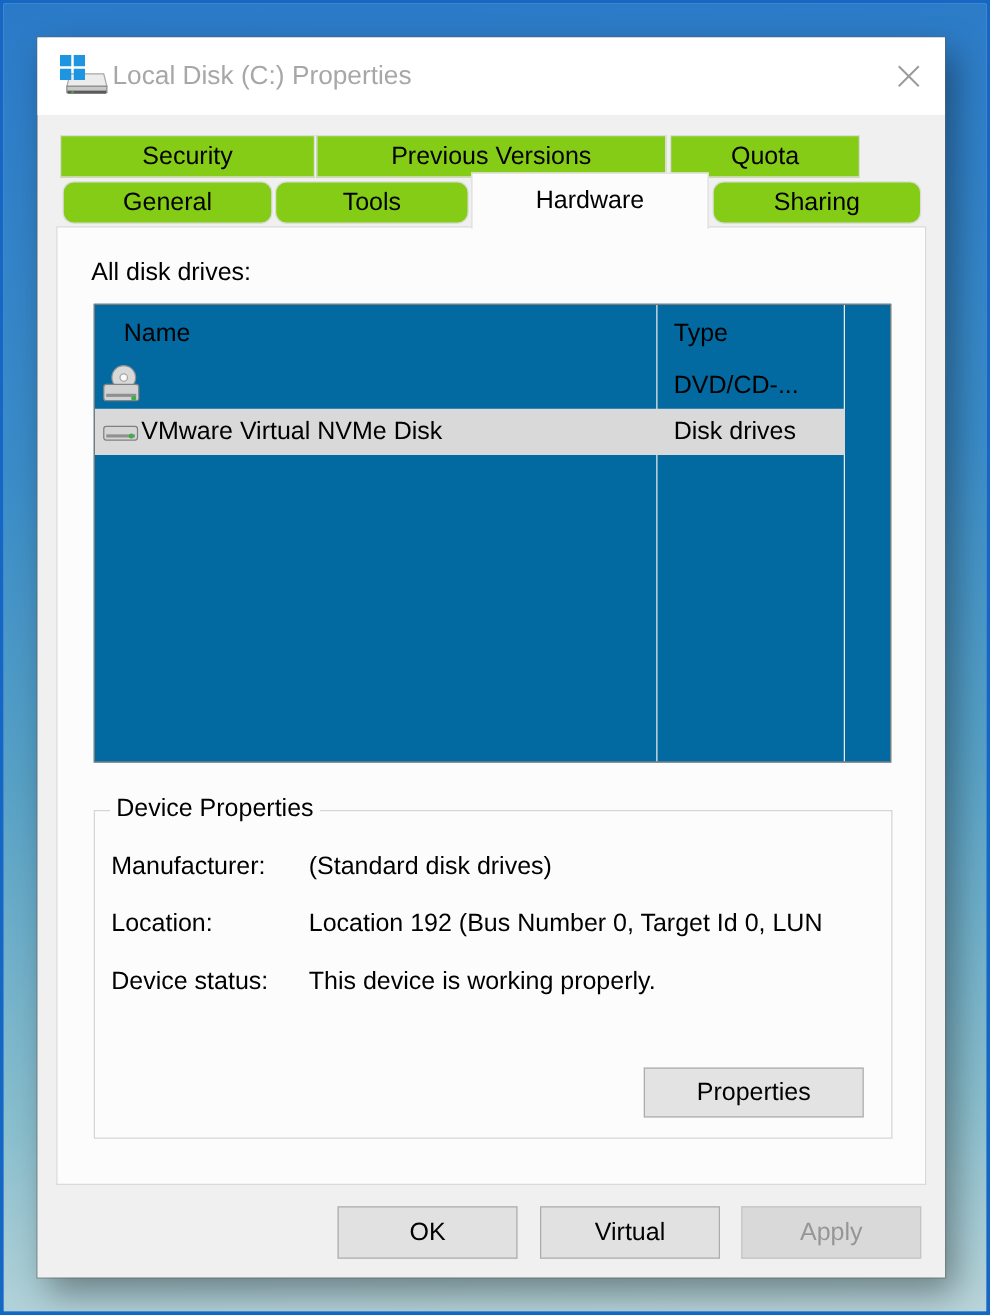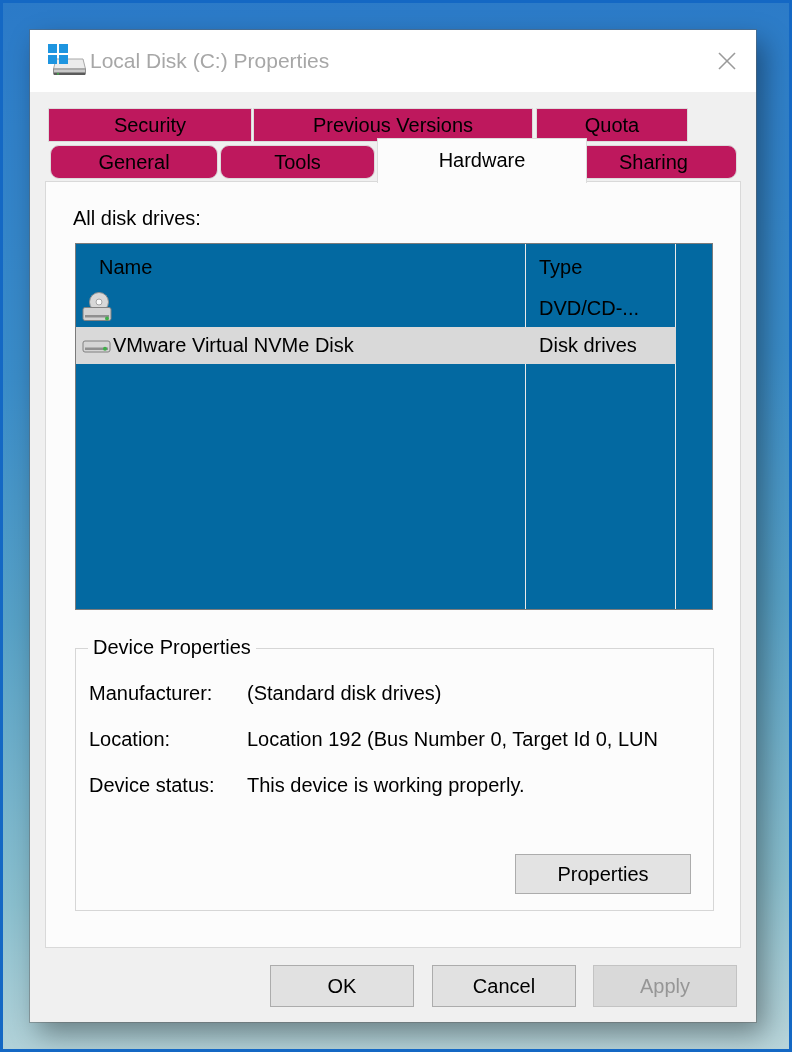--- a/index.html
+++ b/index.html
@@ -10,31 +10,31 @@
   .window{position:absolute;left:27px;top:27px;width:726px;height:992px;background:#f0f0f0;
     box-shadow:0 0 0 1px rgba(100,100,100,0.45), 8px 12px 26px rgba(0,0,0,0.38);}
   
   .titlebar{position:absolute;left:0;top:0;width:100%;height:62px;background:#ffffff;}
   .title-icon{position:absolute;left:17px;top:12px;width:40px;height:38px;}
   .title-text{position:absolute;left:60px;top:0;height:62px;line-height:62px;
     font-size:21px;color:#a7a7a7;white-space:nowrap;}
   .close-btn{position:absolute;right:12px;top:14px;width:34px;height:34px;display:flex;
     align-items:center;justify-content:center;}
   
-  .tab{position:absolute;height:34px;background:#be185d;border:1px solid #dcdcdc;
+  .tab{position:absolute;height:34px;background:#84cc16;border:1px solid #dcdcdc;
     box-sizing:border-box;text-align:center;line-height:32px;font-size:20px;color:#000;}
   .tab.r1{top:78px;}
   .tab.r2{top:115px;border-radius:9px;}
   .tab-security{left:18px;width:204px;}
   .tab-previous{left:223px;width:280px;}
   .tab-quota{left:506px;width:152px;}
   .tab-general{left:20px;width:168px;}
   .tab-tools{left:190px;width:155px;}
   .tab-sharing{left:540px;width:167px;}
-  .tab-hardware{left:347px;width:210px;top:108px;height:45px;background:#fcfcfc;
+  .tab-hardware{left:347px;width:190px;top:108px;height:45px;background:#fcfcfc;
     border-bottom:none;z-index:5;line-height:42px;}
   
   .page{position:absolute;left:15px;top:151px;width:696px;height:767px;background:#fcfcfc;
     border:1px solid #d9d9d9;box-sizing:border-box;z-index:1;}
   .drives-label{position:absolute;left:27px;top:25px;font-size:20px;color:#000;}
   
   .listbox{position:absolute;left:29px;top:61px;width:638px;height:367px;background:#0369a1;
     border:1px solid #7b7b7b;box-sizing:border-box;}
   .colsep{position:absolute;top:0;bottom:0;width:1px;background:#e9e9e9;}
   .colsep.c1{left:449px;}
@@ -164,17 +164,17 @@
         <div class="field-value f2">Location 192 (Bus Number 0, Target Id 0, LUN</div>
 
         <div class="field-label f3">Device status:</div>
         <div class="field-value f3">This device is working properly.</div>
 
         <div class="btn properties-btn">Properties</div>
       </div>
     </div>
 
     <div class="btn btn-ok">OK</div>
-    <div class="btn btn-cancel">Cancel</div>
+    <div class="btn btn-cancel">Virtual</div>
     <div class="btn btn-apply">Apply</div>
 
   </div>
 </div>
 
 </body></html>

